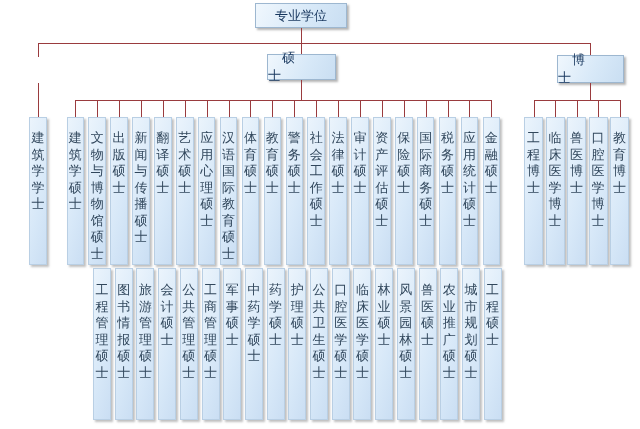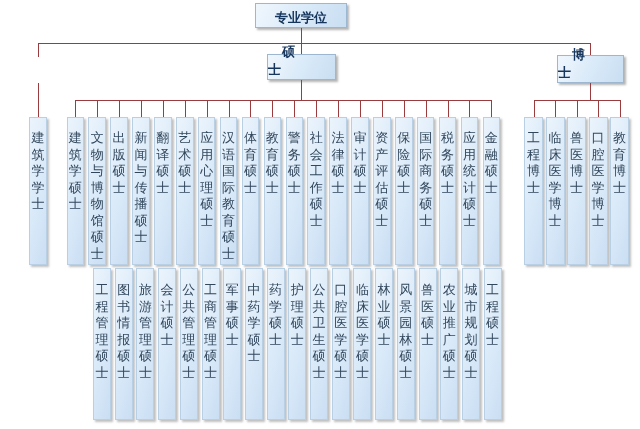--- a/index.html
+++ b/index.html
@@ -1,25 +1,25 @@
 <!DOCTYPE html>
 <html><head>
 <meta charset="utf-8">
 <style>
   html,body{margin:0;padding:0;background:#ffffff;}
   #canvas{
     position:relative;width:640px;height:429px;background:#ffffff;
     font-family:"DejaVu Sans",sans-serif;overflow:hidden;
   }
   .nodebox{
-    position:absolute;display:flex;align-items:flex-end;justify-content:center;
+    position:absolute;display:flex;align-items:center;justify-content:center;
     background:linear-gradient(115deg,#f0f7fd 0%,#d8e9f8 55%,#c9def2 100%);
     border:1px solid #9db7d0;
     box-shadow:2px 2px 2px rgba(120,120,120,0.55);
-    color:#17365d;font-weight:bold;font-size:13px;box-sizing:border-box;
+    color:#17365d;font-weight:normal;font-size:13px;box-sizing:border-box;
   }
   .branch-label{letter-spacing:14px;text-indent:14px;}
   .strip{
     position:absolute;box-sizing:border-box;
     background:linear-gradient(105deg,#ebf4fc 0%,#d7e8f8 60%,#cadef3 100%);
     border:1px solid #b9cfe4;
     box-shadow:2px 2px 2px rgba(130,130,130,0.5);
     text-align:center;color:#31475c;font-size:13px;font-weight:500;
     overflow:hidden;
   }

